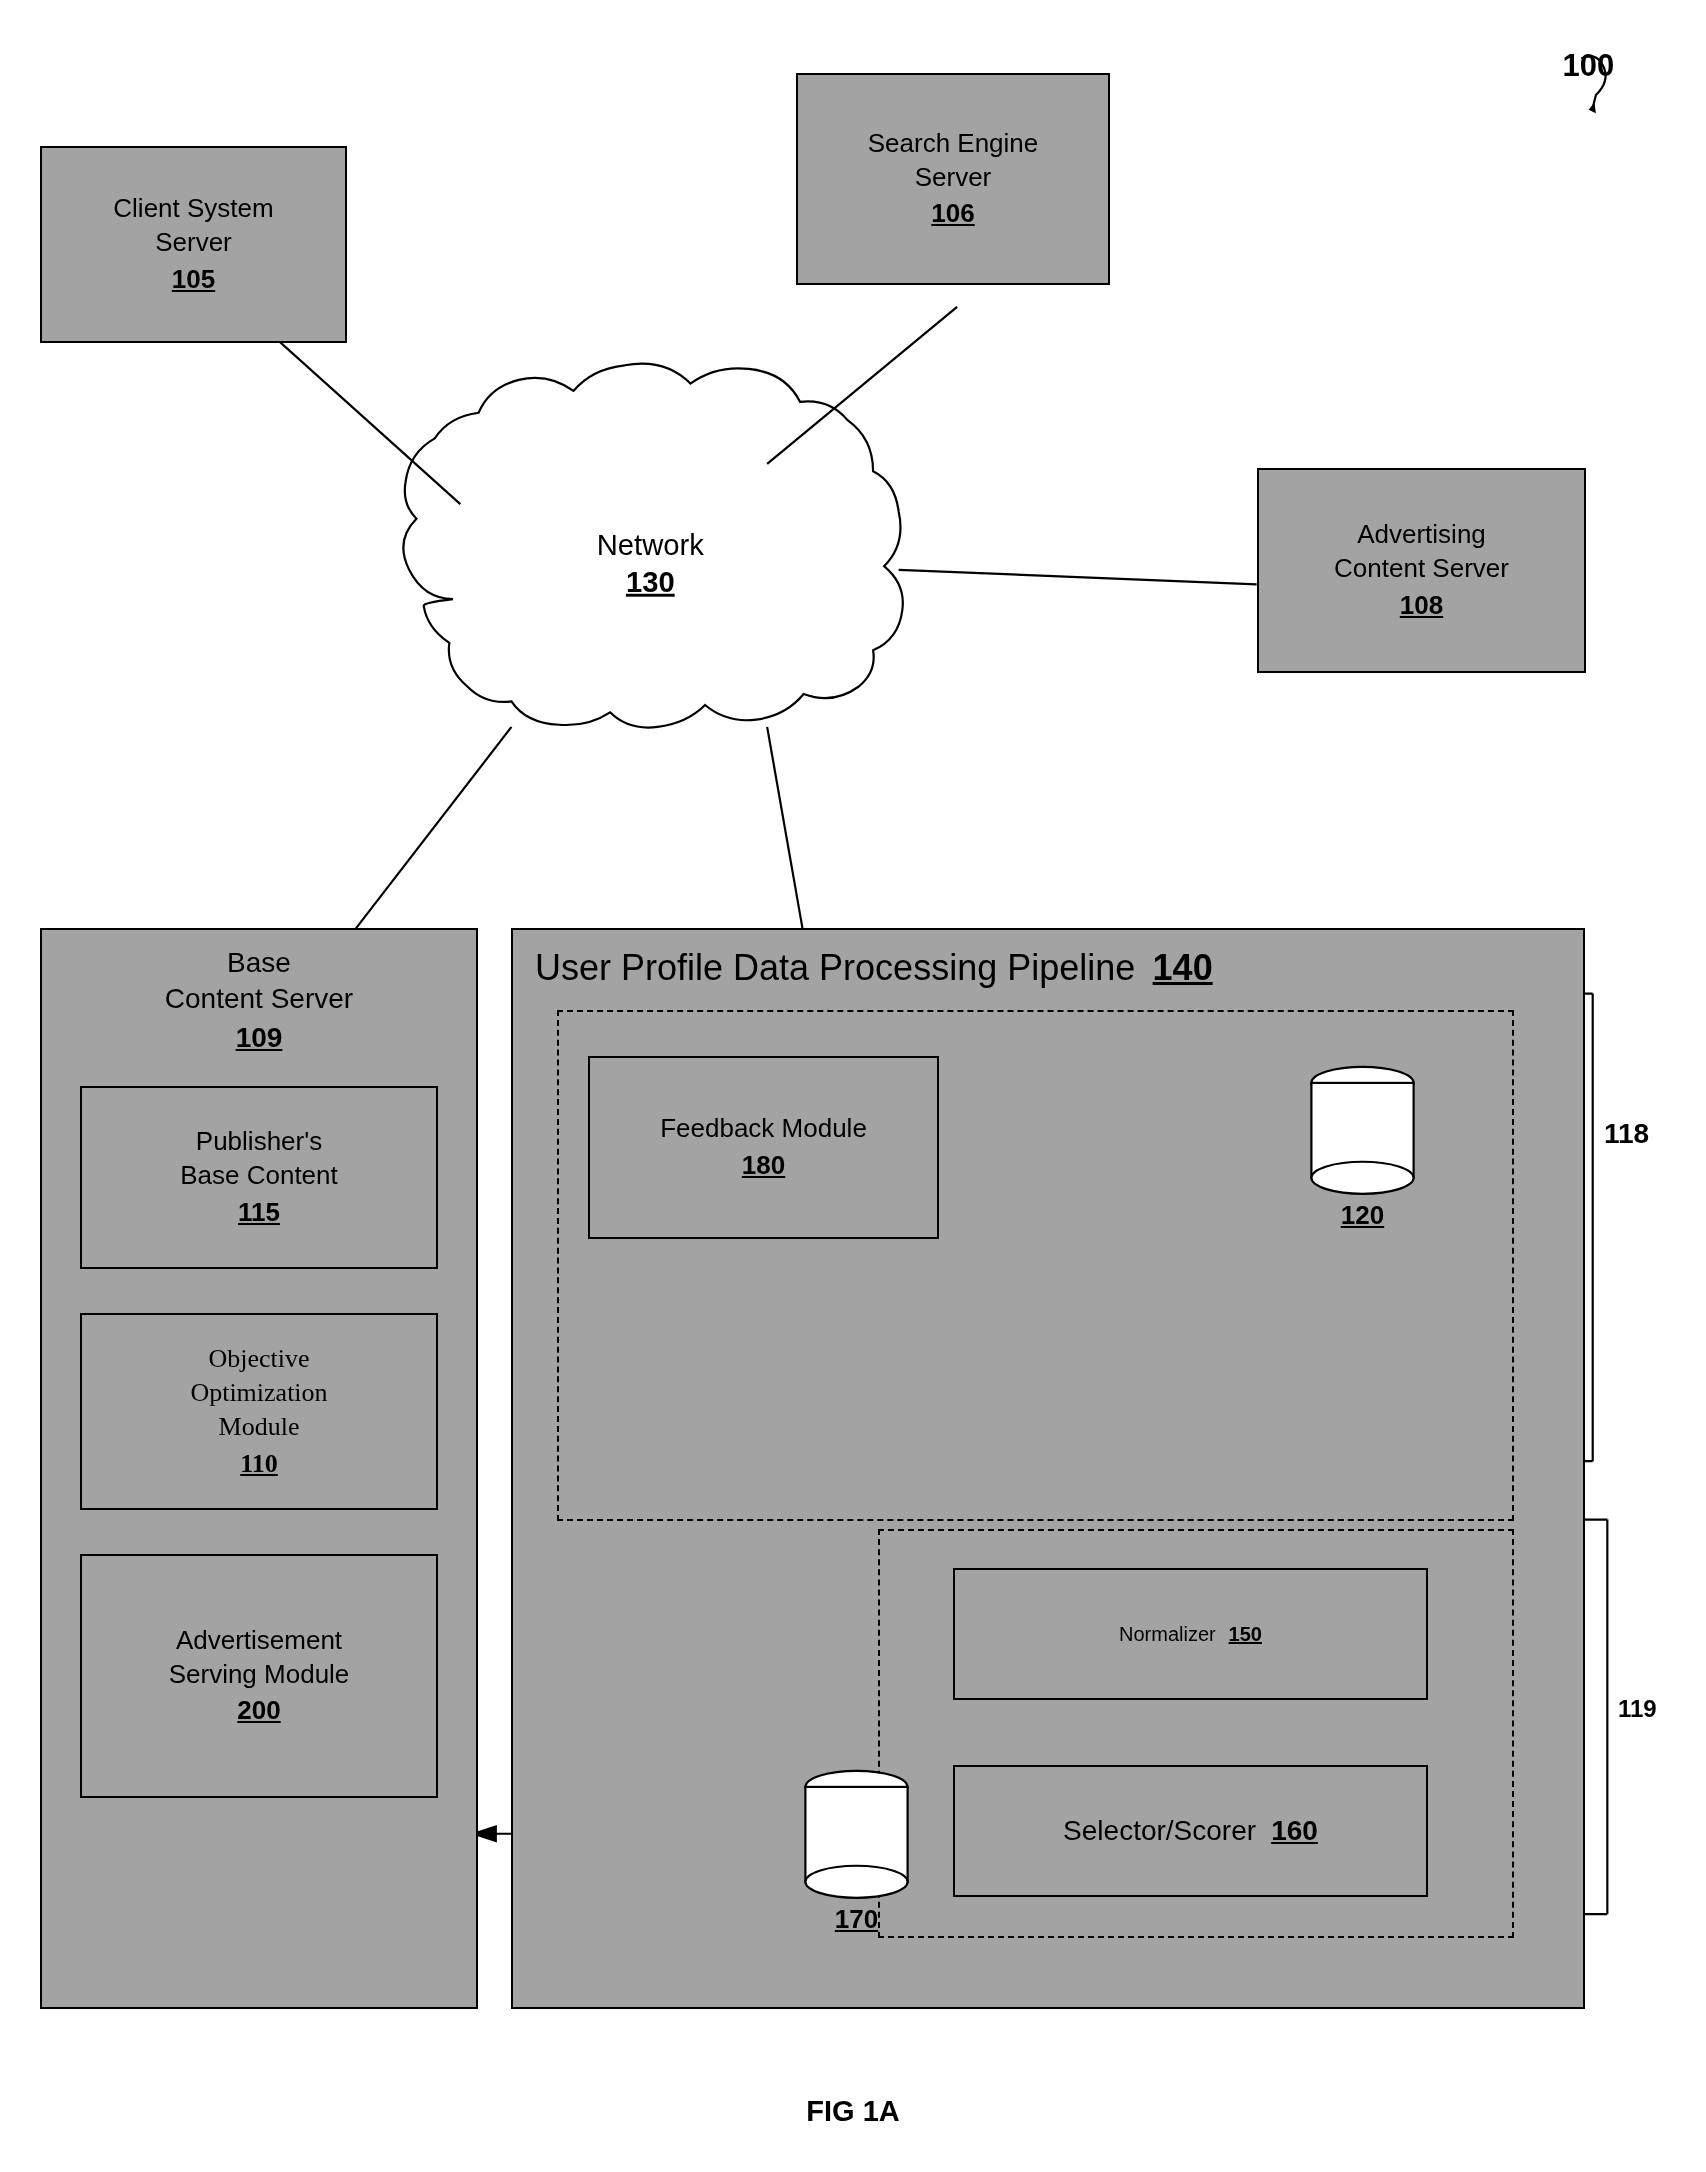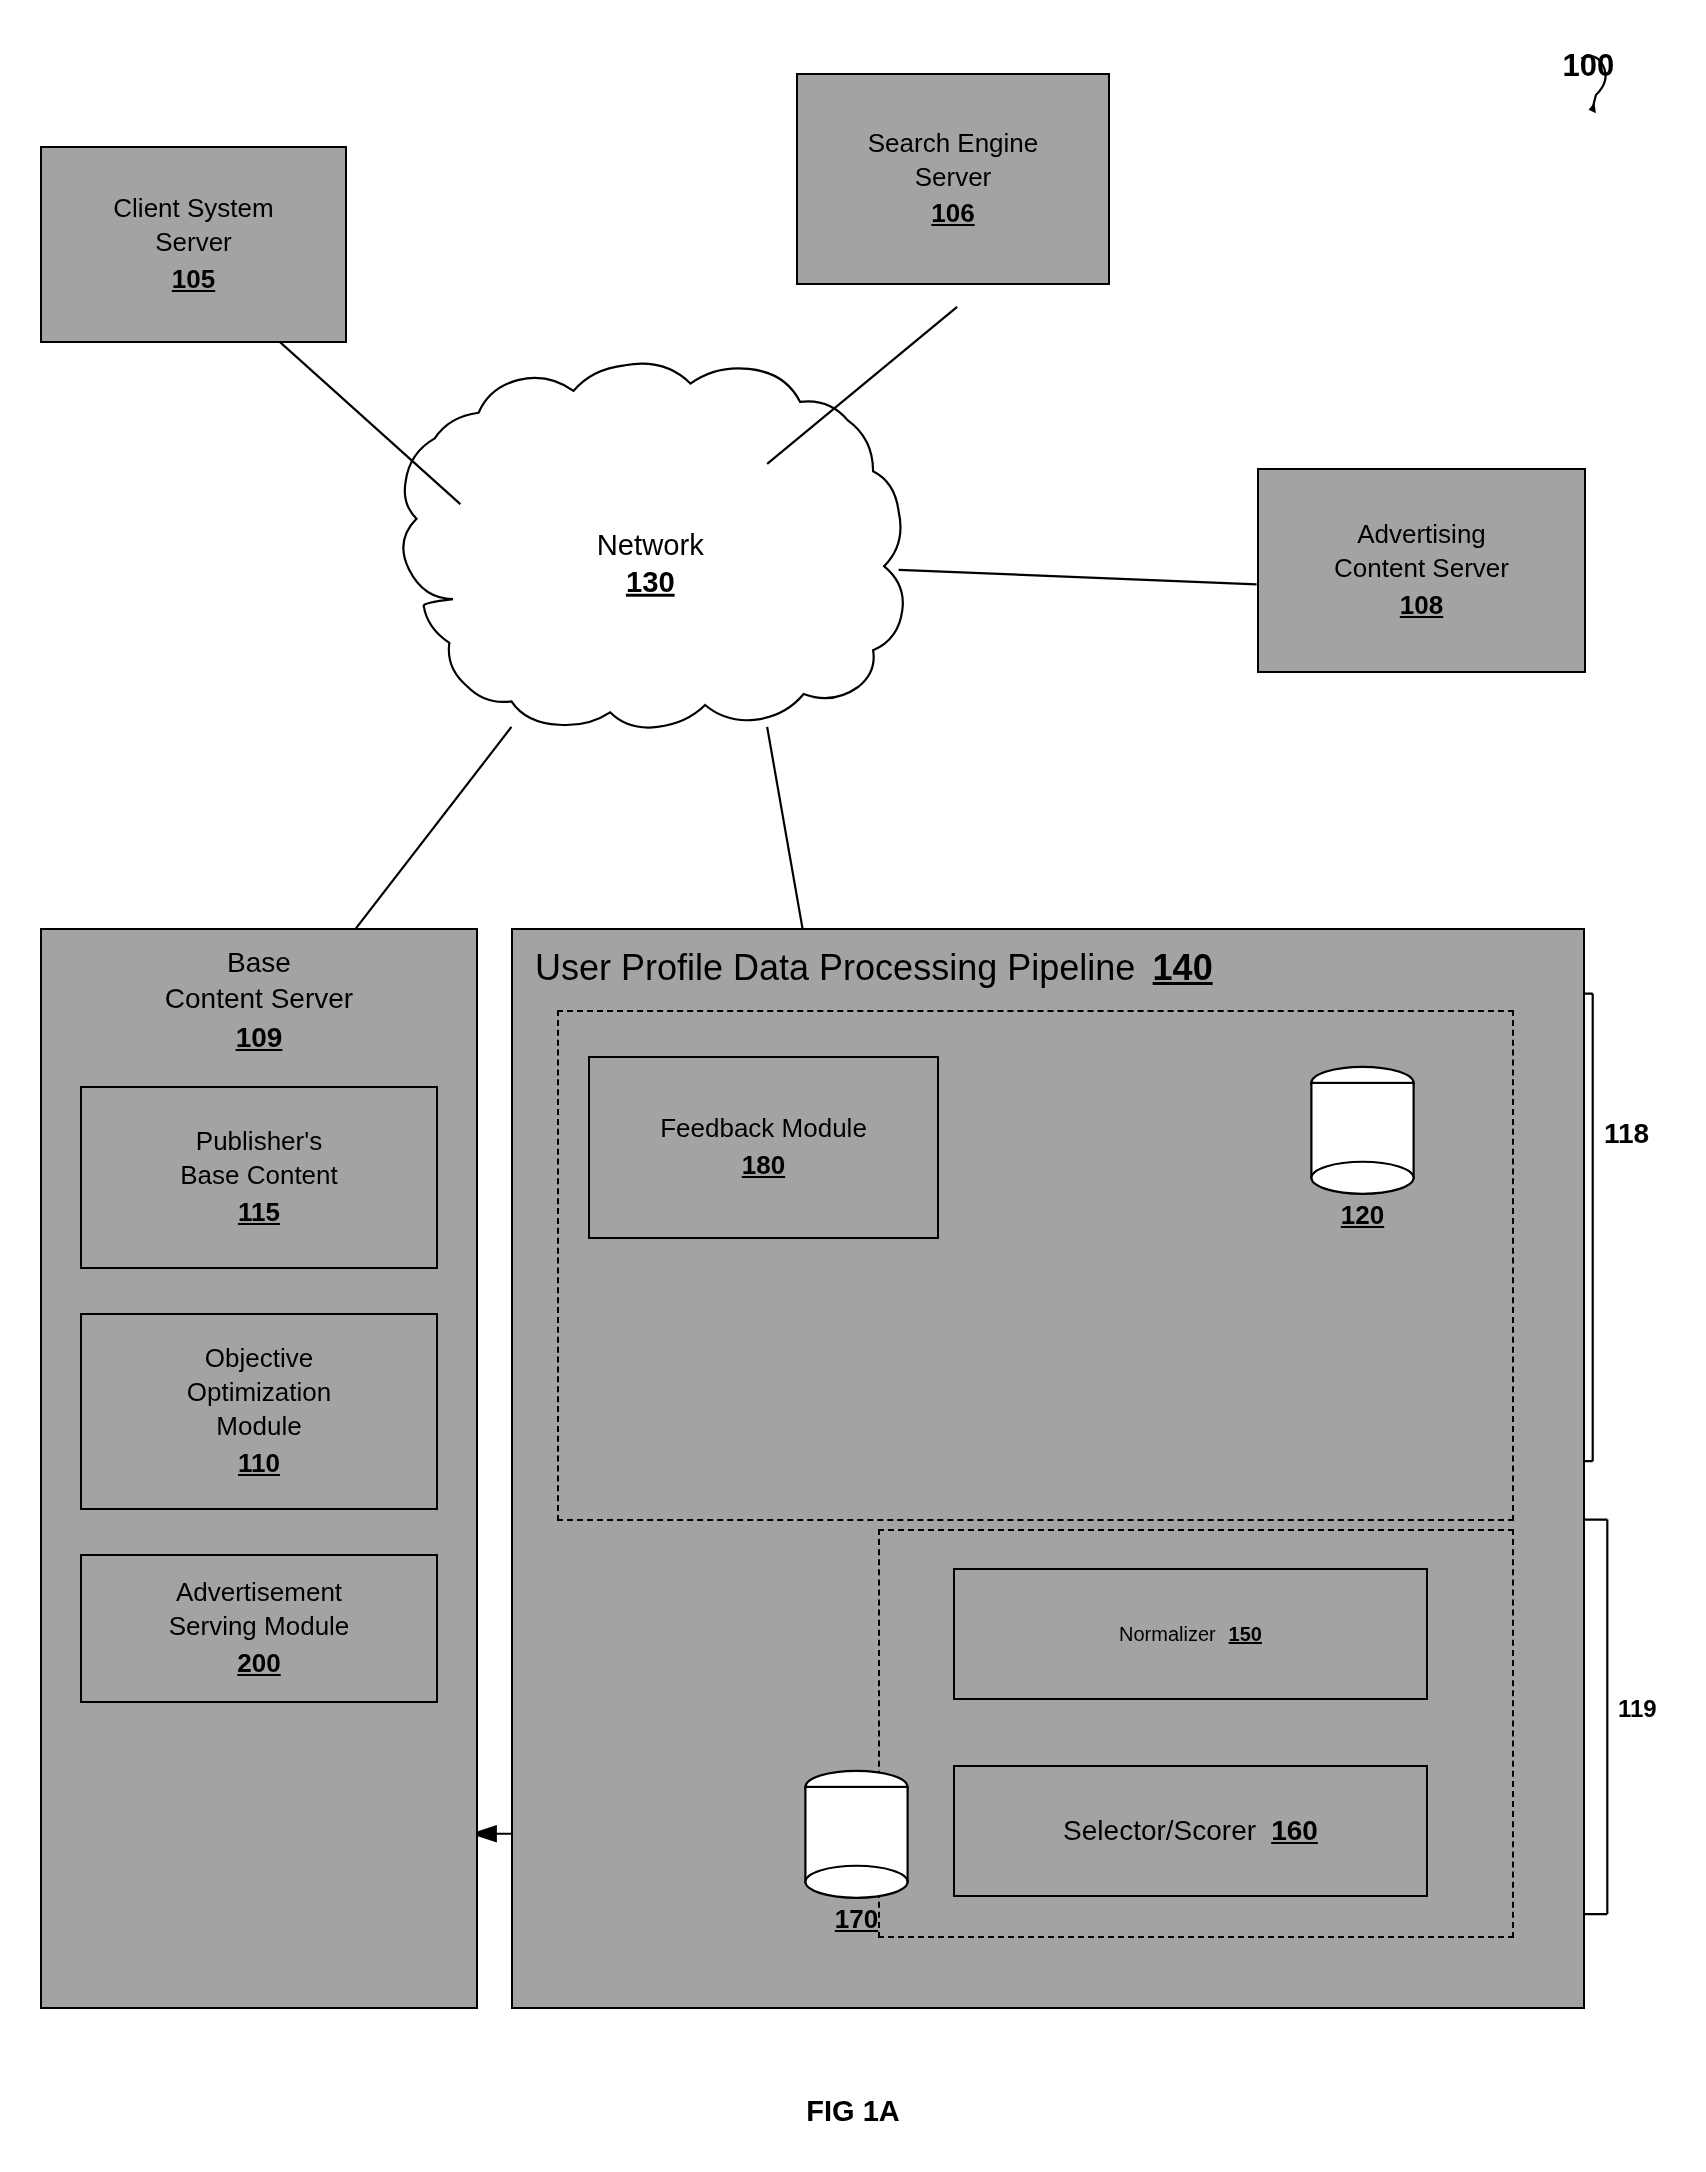--- a/index.html
+++ b/index.html
@@ -187,28 +187,28 @@
 Content Server</span>
       <span class="box-id" style="font-size:28px;">109</span>
     </div>
 
     <div class="box" style="position:relative; width:358px; height:183px; margin: 22px 0 0 0; left:0; top:0;">
       <span class="box-label" style="white-space:pre-line;">Publisher's
 Base Content</span>
       <span class="box-id">115</span>
     </div>
 
-    <div class="box" style="position:relative; width:358px; height:197px; margin: 44px 0 0 0; left:0; top:0;">
+    <div class="box" style="position:relative; width:358px; height:197px; margin: 44px 0 0 0; left:0; top:0;font-family:Liberation Serif, serif;">
       <span class="box-label" style="white-space:pre-line;">Objective
 Optimization
 Module</span>
       <span class="box-id">110</span>
     </div>
 
-    <div class="box" style="position:relative; width:358px; height:149px; margin: 44px 0 0 0; left:0; top:0;">
+    <div class="box" style="position:relative; width:358px; height:244px; margin: 44px 0 0 0; left:0; top:0;">
       <span class="box-label" style="white-space:pre-line;">Advertisement
 Serving Module</span>
       <span class="box-id">200</span>
     </div>
   </div>
 
   <div class="box" style="left:511px; top:928px; width:1074px; height:1081px; align-items:flex-start; justify-content:flex-start; padding:0;">
 
     <div style="padding: 14.6px 22px; font-size:36px;">
       <span>User Profile Data Processing Pipeline</span>

